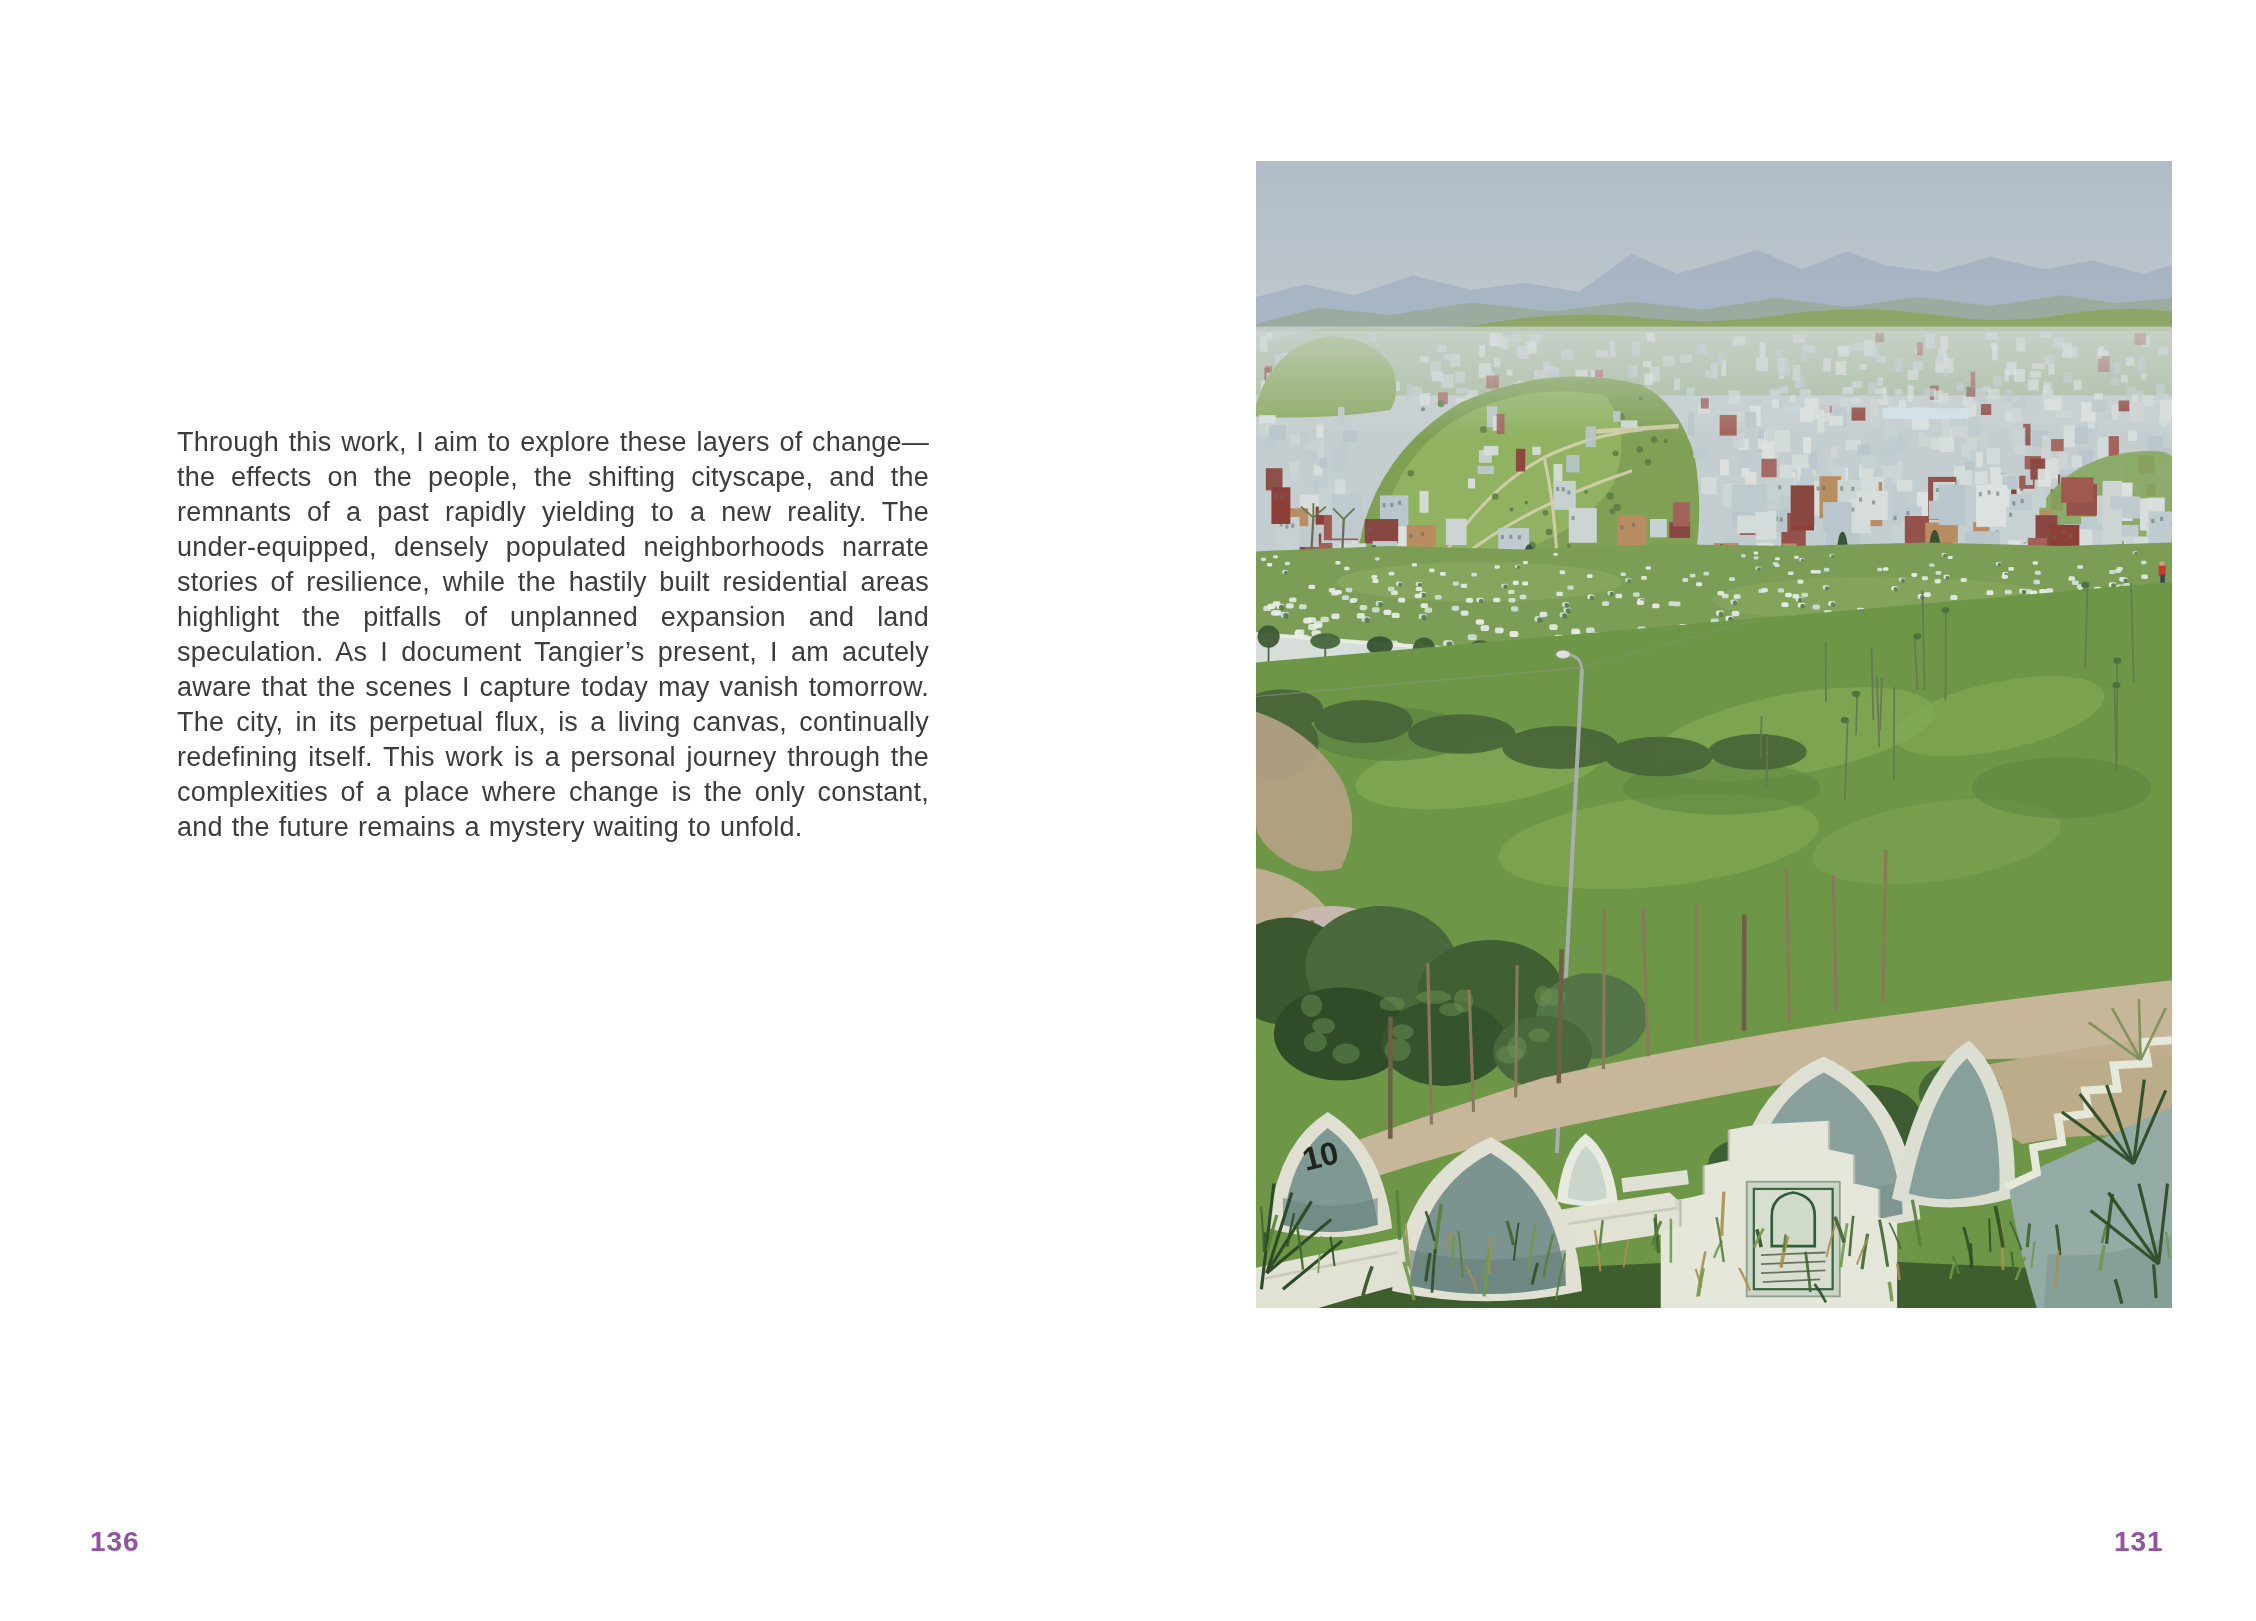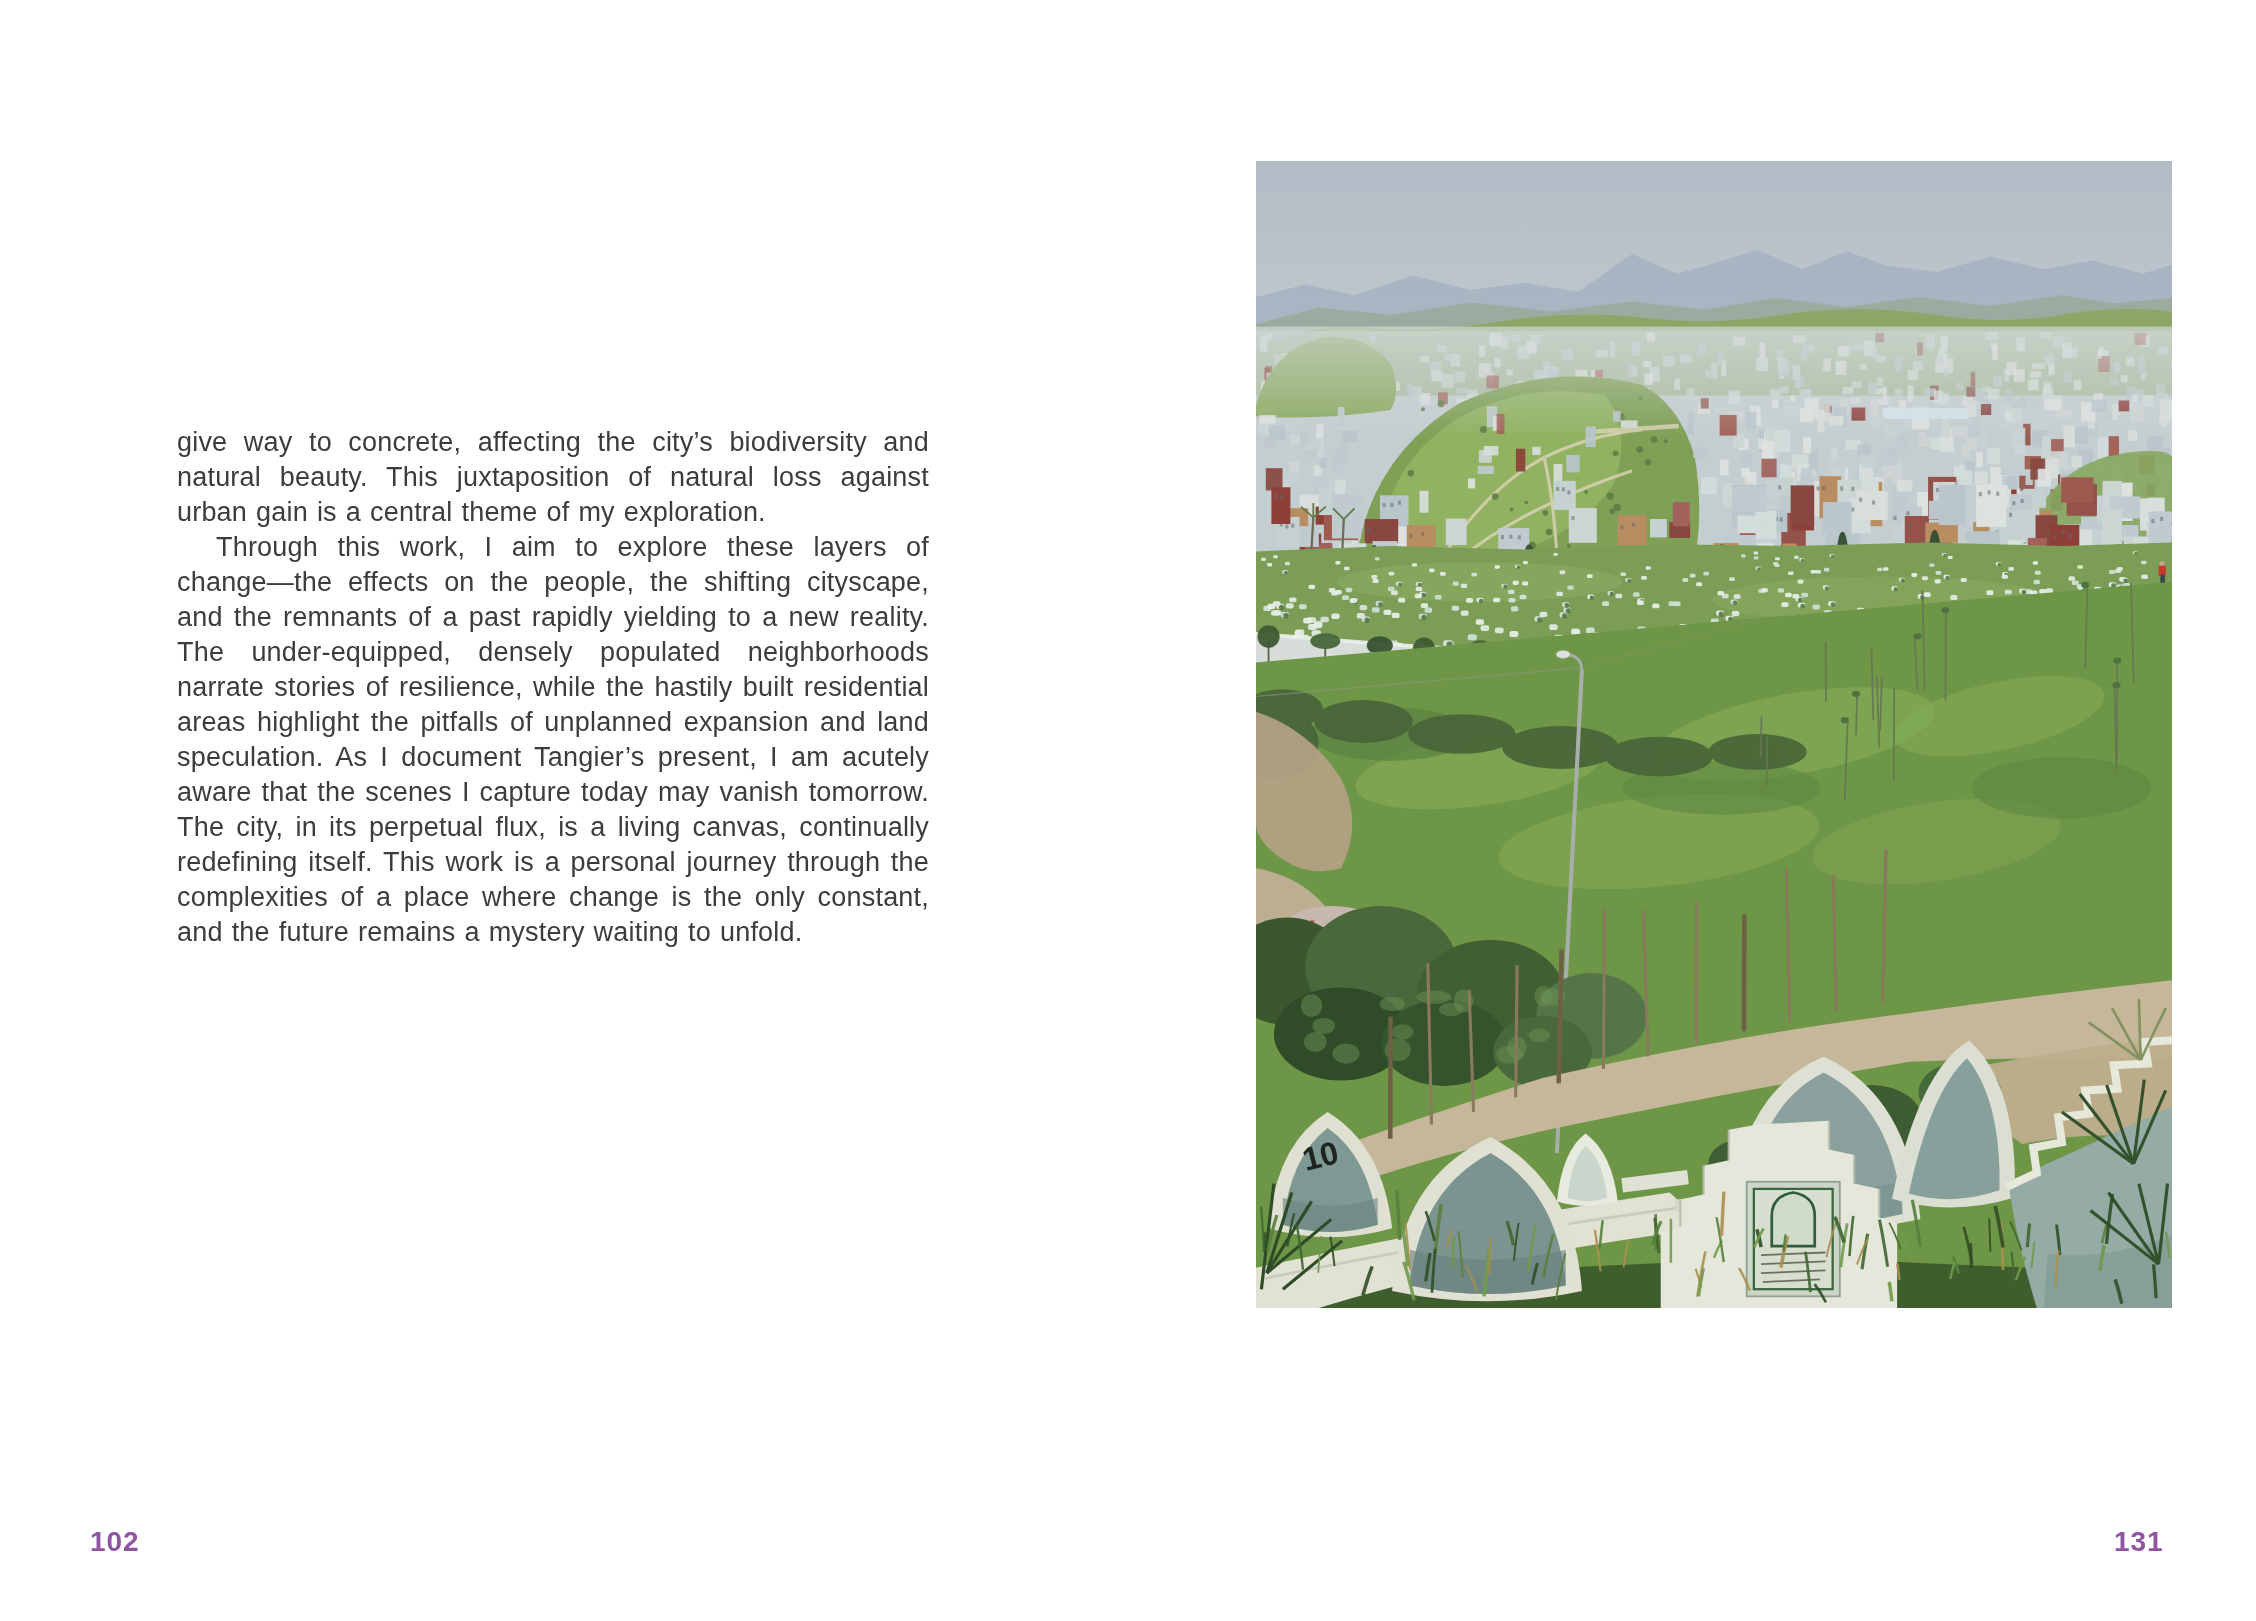--- a/index.html
+++ b/index.html
@@ -23,25 +23,24 @@
   .photo{
     position:absolute;left:1256px;top:161px;width:916px;height:1147px;overflow:hidden;
     background:#c6cdd1;
   }
   .photo svg{display:block;}
 </style>
 </head>
 <body>
 
 <div class="text-block">
-  <p>give way to concrete, affecting the city’s biodiversity and natural beauty. This juxtaposition of natural loss against urban gain is a central theme of my exploration.</p>
   <p>Through this work, I aim to explore these layers of change—the effects on the people, the shifting cityscape, and the remnants of a past rapidly yielding to a new reality. The under-equipped, densely populated neighborhoods narrate stories of resilience, while the hastily built residential areas highlight the pitfalls of unplanned expansion and land speculation. As I document Tangier’s present, I am acutely aware that the scenes I capture today may vanish tomorrow. The city, in its perpetual flux, is a living canvas, continually redefining itself. This work is a personal journey through the complexities of a place where change is the only constant, and the future remains a mystery waiting to unfold.</p>
 </div>
 
-<div class="pagenum pn-left">102</div>
+<div class="pagenum pn-left">136</div>
 <div class="pagenum pn-right">131</div>
 
 <div class="photo">
 <svg viewBox="0 0 1023 1281" width="916" height="1147" xmlns="http://www.w3.org/2000/svg">
   <defs>
     <linearGradient id="skyGrad" x1="0" y1="0" x2="0" y2="1">
       <stop offset="0" stop-color="#b1bcc6"></stop>
       <stop offset="1" stop-color="#c9cfd2"></stop>
     </linearGradient>
     <linearGradient id="hazeGrad" x1="0" y1="0" x2="0" y2="1">

